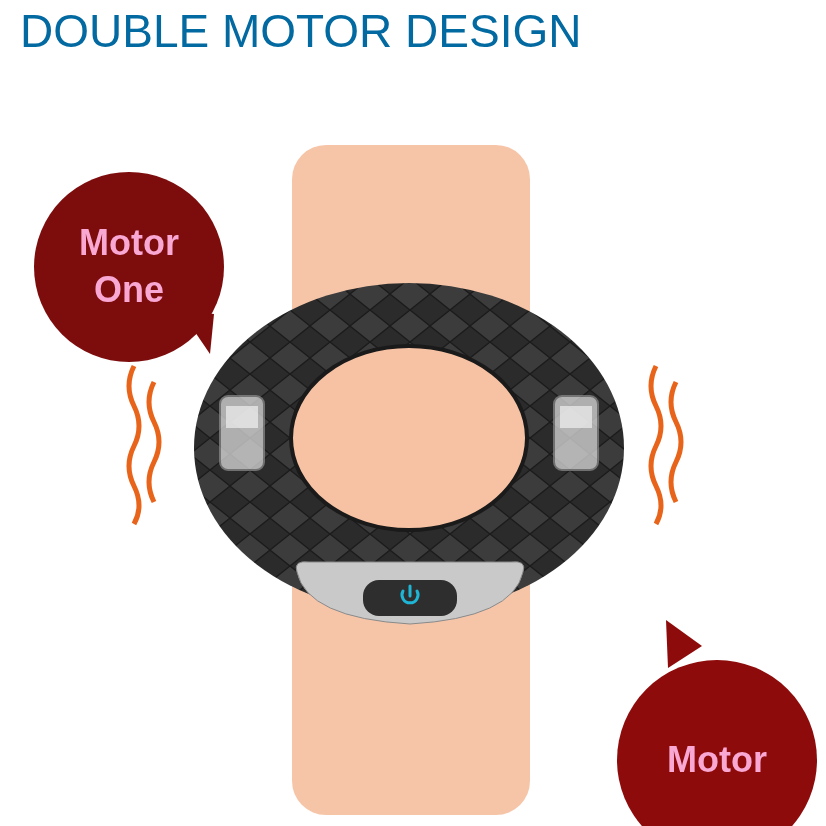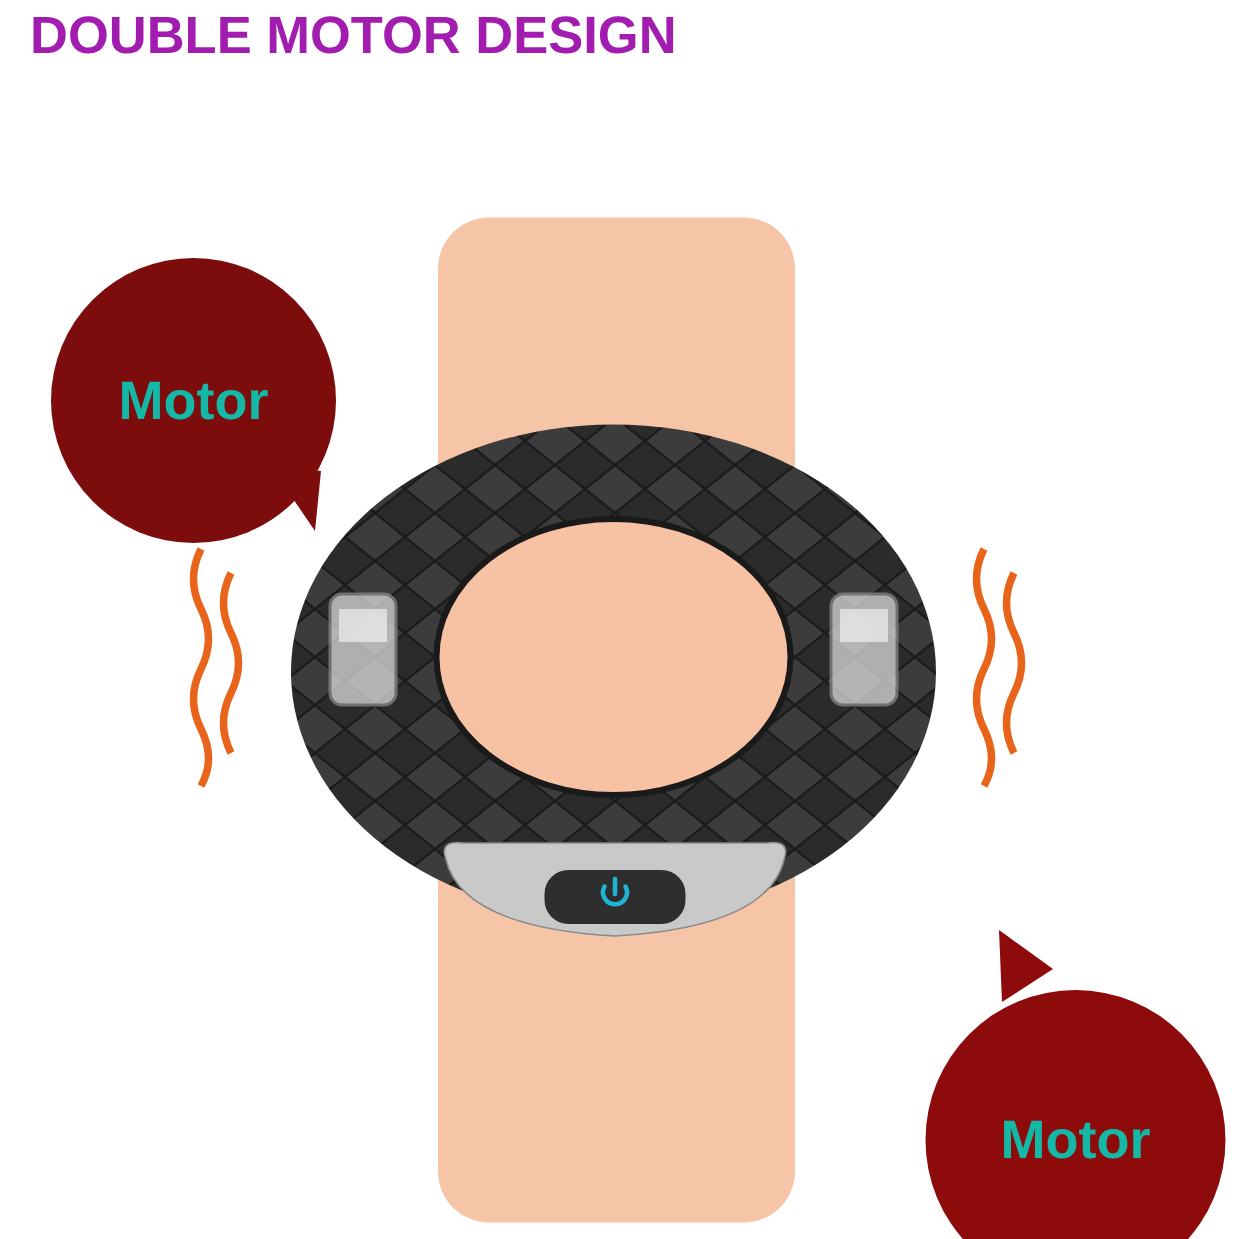--- a/index.html
+++ b/index.html
@@ -1,20 +1,20 @@
 <!DOCTYPE html>
 <html><head>
   <meta charset="utf-8">
   <style>
     html, body { margin: 0; padding: 0; }
     body { width: 826px; height: 826px; background: #ffffff; position: relative; overflow: hidden; font-family: "Liberation Sans", sans-serif; }
-    .title { position: absolute; left: 20px; top: 4px; font-size: 35px; font-weight: bold; color: #a21caf; letter-spacing: 0px; }
+    .title { position: absolute; left: 20px; top: 4px; font-size: 46px; font-weight: normal; color: #0369a1; letter-spacing: 0px; }
     .column { position: absolute; left: 292px; top: 145px; width: 238px; height: 670px; background: #f6c2a3; border-radius: 34px; opacity: 0.95; }
     .ring { position: absolute; left: 190px; top: 278px; width: 438px; height: 360px; }
-    .bubble { position: absolute; border-radius: 50%; background: #7d0c0c; color: #14b8a6; font-weight: bold; font-size: 36px; text-align: right; display: flex; flex-direction: column; justify-content: center; align-items: center; line-height: 1.3; }
+    .bubble { position: absolute; border-radius: 50%; background: #7d0c0c; color: #f9a8d4; font-weight: bold; font-size: 36px; text-align: right; display: flex; flex-direction: column; justify-content: center; align-items: center; line-height: 1.3; }
     .bubble-one { left: 34px; top: 172px; width: 190px; height: 190px; }
     .bubble-two { left: 617px; top: 660px; width: 200px; height: 200px; background: #8e0b0b; }
     .tail { position: absolute; }
     .waves { position: absolute; }
     .power-panel { position: absolute; left: 293px; top: 558px; width: 234px; height: 68px; }
   </style>
 </head>
 <body>
 
 <div class="title">DOUBLE MOTOR DESIGN</div>
@@ -57,20 +57,21 @@
 <svg class="waves" style="left:640px; top:356px;" width="56" height="170" viewBox="0 0 56 170">
   <path d="M16 10 Q6 30 16 50 Q26 70 16 90 Q6 110 16 130 Q26 150 16 168" fill="none" stroke="#e8641a" stroke-width="5"></path>
   <path d="M36 26 Q26 46 36 66 Q46 86 36 106 Q26 126 36 146" fill="none" stroke="#e8641a" stroke-width="5"></path>
 </svg>
 
 <svg class="tail" style="left:180px; top:310px;" width="40" height="46" viewBox="0 0 40 46">
   <path d="M0 0 L30 44 L34 4 Z" fill="#7d0c0c"></path>
 </svg>
 <div class="bubble bubble-one">
   <span>Motor</span>
+  <span>One</span>
 </div>
 
 <svg class="tail" style="left:662px; top:620px;" width="40" height="50" viewBox="0 0 40 50">
   <path d="M4 0 L6 48 L40 26 Z" fill="#8e0b0b"></path>
 </svg>
 <div class="bubble bubble-two">
   <span>Motor</span>
 </div>
 
 </body></html>

